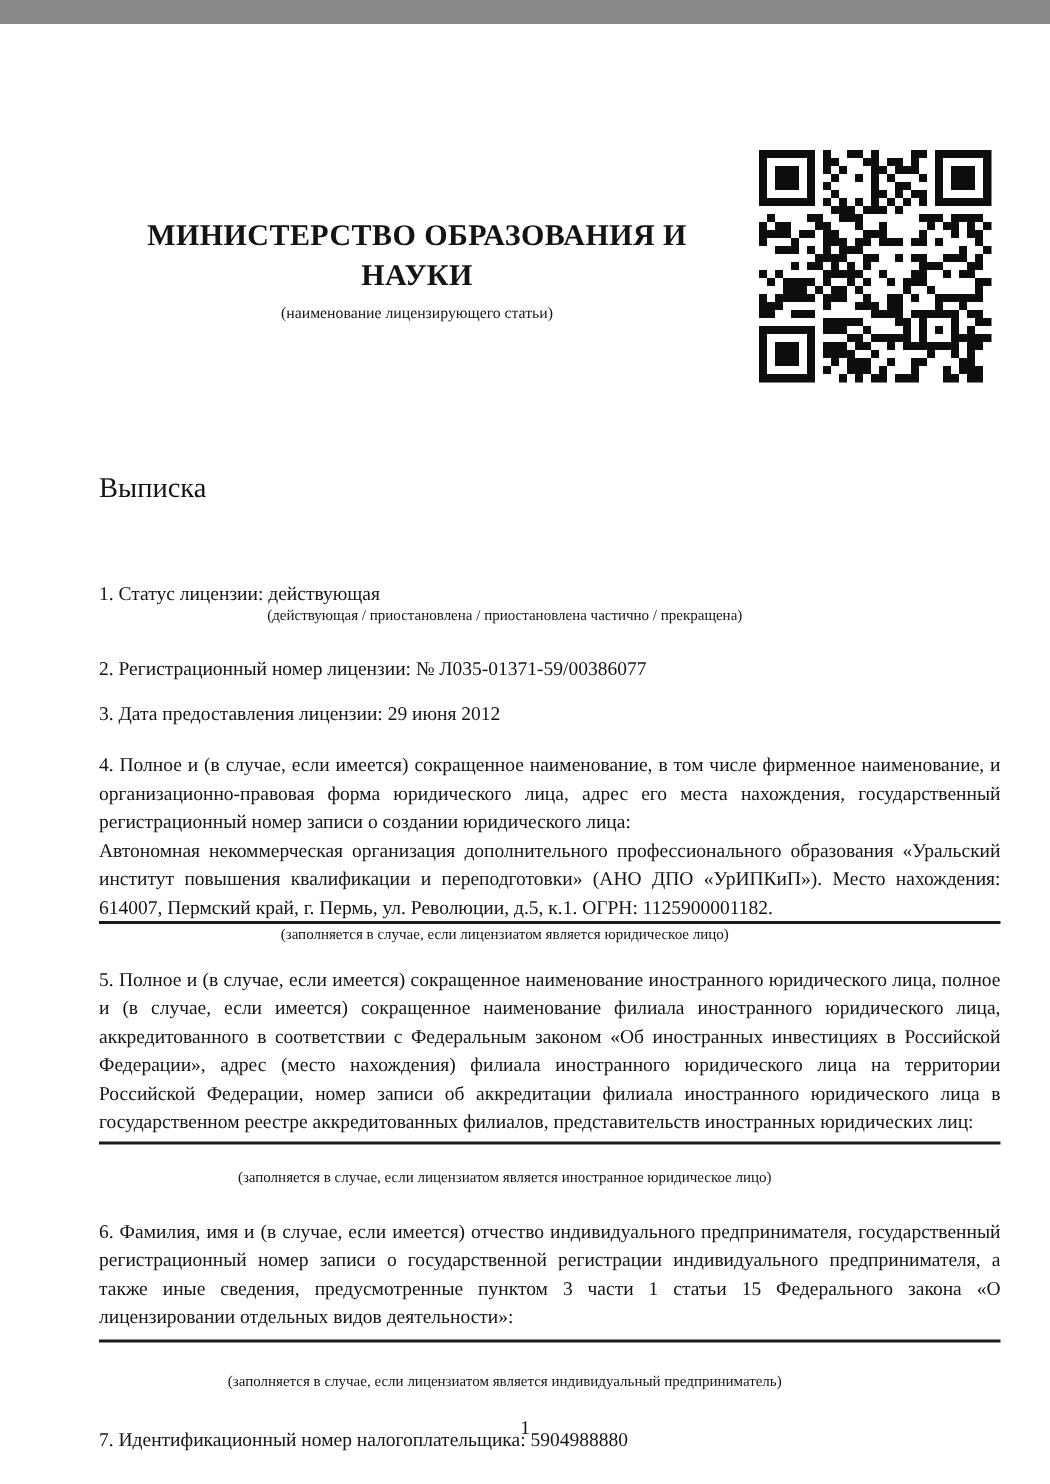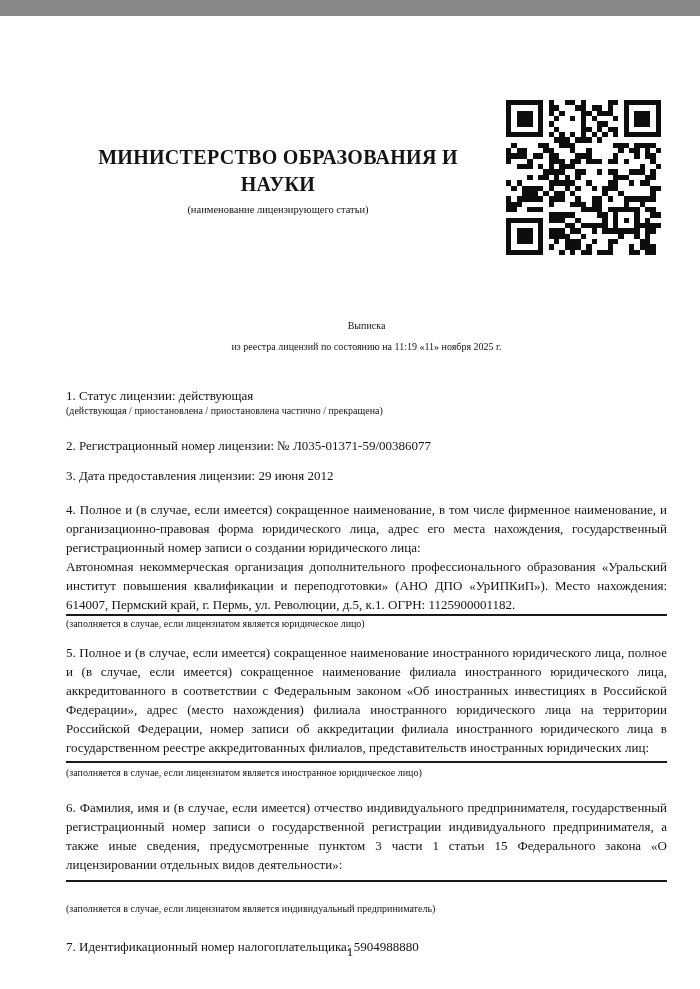--- a/index.html
+++ b/index.html
@@ -9,36 +9,36 @@
     font-family:"Liberation Serif", serif;
     overflow:hidden;
   }
   
   .header-text { position:absolute; left:66px; top:128px; width:424px; text-align:center; }
   .ministry { font-weight:bold; font-size:20px; line-height:27px; letter-spacing:0.3px; }
   .header-caption { font-size:10.5px; line-height:13px; margin-top:5px; }
   .qr { position:absolute; left:506px; top:84px; width:155px; height:155px; shape-rendering:crispEdges; }
 
   
-  .doc-title { position:absolute; left:66px; top:299px; width:601px; text-align:center; font-size:10px; line-height:21px; }
+  .doc-title { position:absolute; left:66px; top:299px; width:601px; text-align:left; font-size:19px; line-height:21px; }
 
   
   .content { position:absolute; left:66px; top:370px; width:601px; font-size:13px; line-height:19px; }
   .para { text-align:justify; }
-  .caption { font-size:10px; line-height:12px; padding-right:60px; }
+  .caption { font-size:10px; line-height:12px; text-align:center; padding-right:60px; }
   .rule { border-top:2px solid #1a1a1a; height:0; }
 
   .item-1 { margin-bottom:19px; }
   .item-2 { margin-bottom:11px; }
   .item-3 { margin-bottom:15px; }
   .item-4 { margin-bottom:13px; }
   .item-4 .caption { padding-top:2px; }
   .item-5 { margin-bottom:19px; }
   .item-5 .rule { margin-top:4px; }
-  .item-5 .caption { padding-top:4px; }
+  .item-5 .caption { padding-top:17px; }
   .item-6 { margin-bottom:22px; }
   .item-6 .rule { margin-top:6px; }
   .item-6 .caption { padding-top:21px; }
 
   .footer { position:absolute; left:0; top:928px; width:700px; text-align:center; font-size:13px; line-height:16px; }
 </style>
 </head>
 <body>
 
 <div class="page">
@@ -452,21 +452,20 @@
       <rect x="18" y="28" width="1" height="1" fill="#0d0d0d"></rect>
       <rect x="19" y="28" width="1" height="1" fill="#0d0d0d"></rect>
       <rect x="23" y="28" width="1" height="1" fill="#0d0d0d"></rect>
       <rect x="24" y="28" width="1" height="1" fill="#0d0d0d"></rect>
       <rect x="26" y="28" width="1" height="1" fill="#0d0d0d"></rect>
       <rect x="27" y="28" width="1" height="1" fill="#0d0d0d"></rect>
     </svg>
 
   <div class="doc-title">
     <div>Выписка</div>
-    <div>из реестра лицензий по состоянию на 11:19 «11» ноября 2025 г.</div>
   </div>
 
   <div class="content">
 
     <div class="item-1">
       <div class="para">1. Статус лицензии: действующая</div>
       <div class="caption">(действующая / приостановлена / приостановлена частично / прекращена)</div>
     </div>
 
     <div class="item-2">

